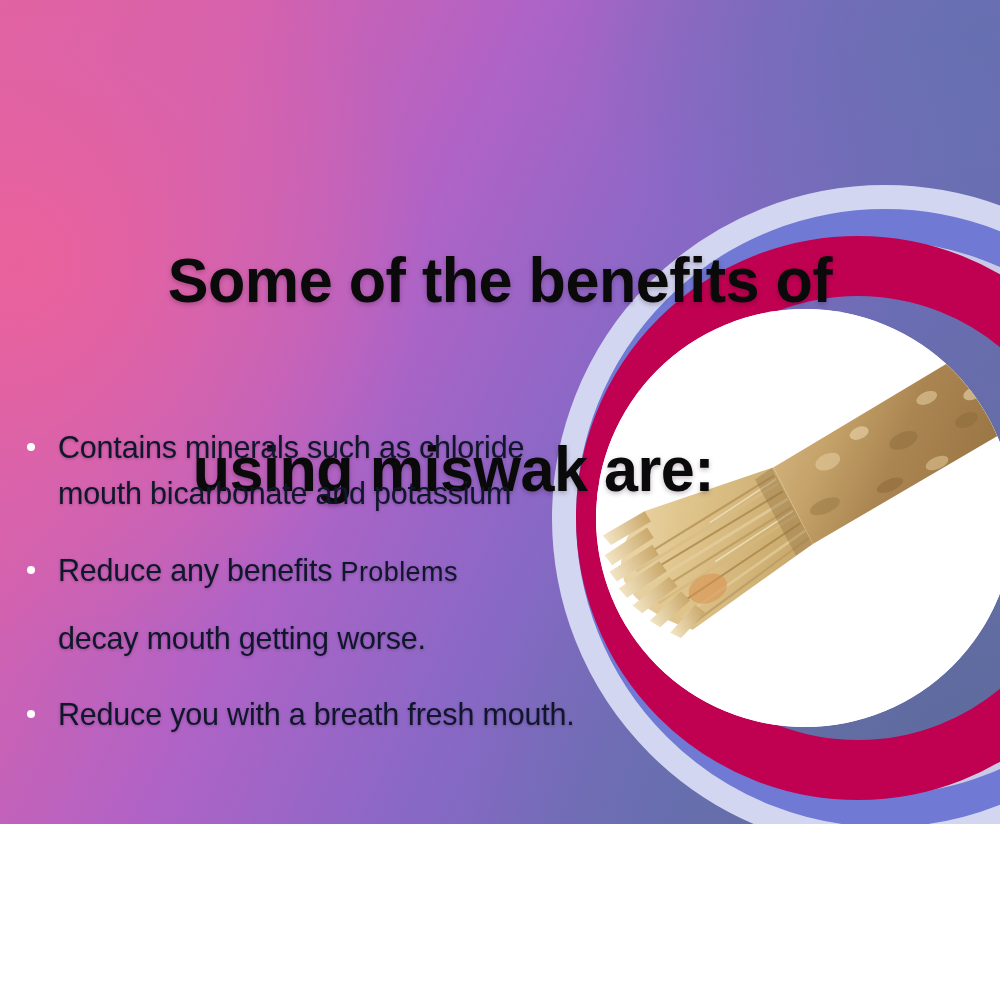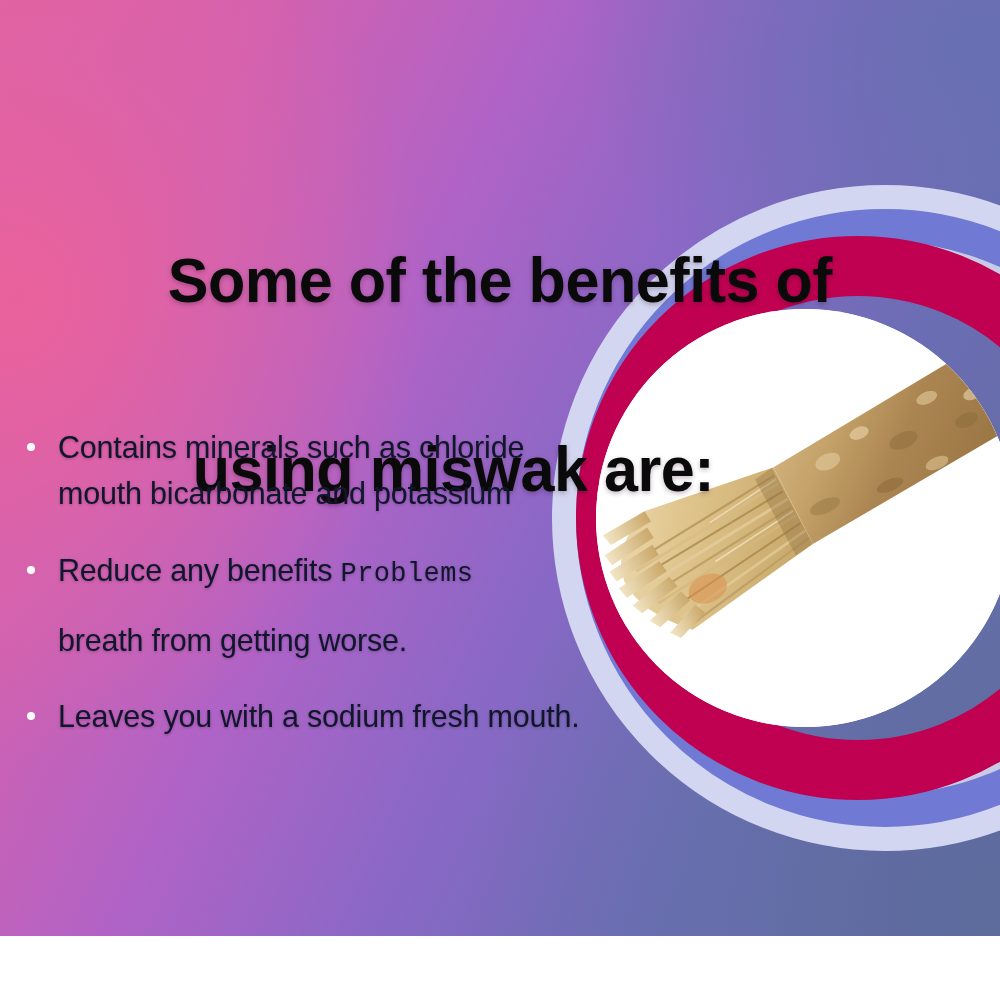--- a/index.html
+++ b/index.html
@@ -6,21 +6,21 @@
   * { margin:0; padding:0; box-sizing:border-box; }
 
   html, body {
     width:1000px; height:1000px;
     overflow:hidden;
     font-family:"Liberation Sans", sans-serif;
   }
 
   #poster {
     position:relative;
-    width:1000px; height:936px;
+    width:1000px; height:824px;
     overflow:hidden;
     background:#9b63c8;
   }
 
   
   .bg-base {
     position:absolute; inset:0;
     background:linear-gradient(115deg,
         #e4619e 0%,
         #d461ae 18%,
@@ -100,21 +100,21 @@
   .bullet-dot {
     position:absolute;
     left:11px; top:19px;
     width:8px; height:8px;
     border-radius:50%;
     background:#ffffff;
   }
   .bullet-line { display:block; }
   .b2-line1 { margin-bottom:22px; }
   .b2-alt {
-    font-family:Liberation Mono, monospace;
+    font-family:Liberation Sans, sans-serif;
     font-size:27px;
     letter-spacing:0.4px;
   }
 </style>
 </head>
 <body>
 
 <div id="poster">
 
   <div class="bg-base"></div>
@@ -225,23 +225,23 @@
       <span class="bullet-dot"></span>
       <span class="bullet-line">Contains minerals such as chloride</span>
       <span class="bullet-line">mouth bicarbonate and potassium</span>
     </div>
 
     <div class="bullet-item">
       <span class="bullet-dot"></span>
       <span class="bullet-line b2-line1">
         <span>Reduce any benefits </span><span class="b2-alt">Problems</span>
       </span>
-      <span class="bullet-line">breath from getting worse.</span>
+      <span class="bullet-line">decay mouth getting worse.</span>
     </div>
 
     <div class="bullet-item">
       <span class="bullet-dot"></span>
-      <span class="bullet-line">Leaves you with a sodium fresh mouth.</span>
+      <span class="bullet-line">Reduce you with a breath fresh mouth.</span>
     </div>
 
   </div>
 
 </div>
 
 </body></html>

